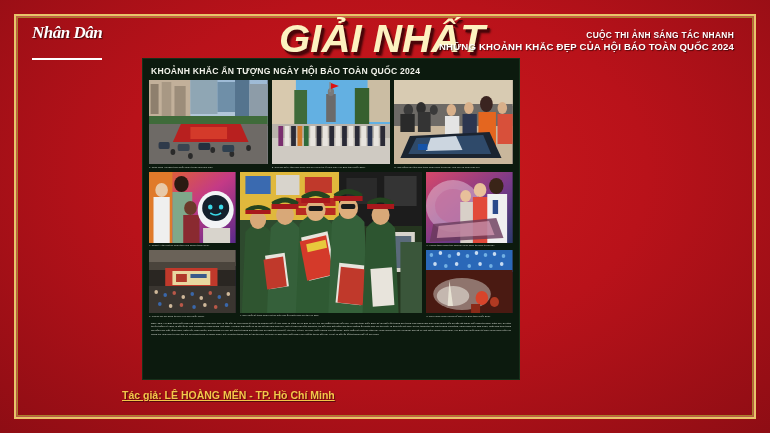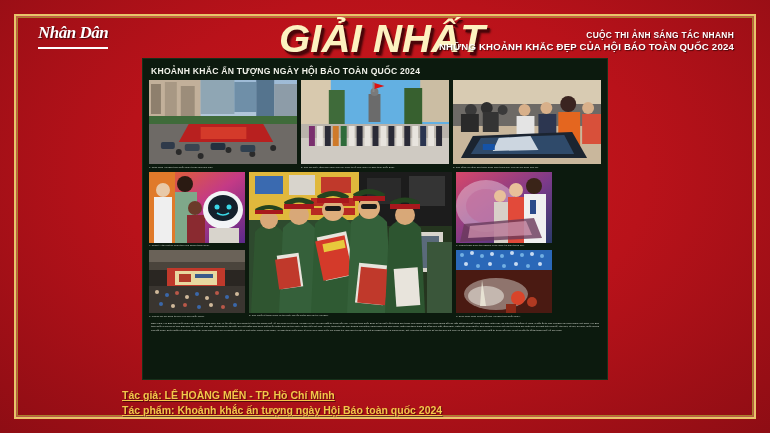--- a/index.html
+++ b/index.html
@@ -23,25 +23,25 @@
   .gold-frame.inner2{
     left:17px;top:17px;right:17px;bottom:17px;border:1px solid #a9802c;
     box-shadow:none;
   }
 
   
   .header{
     position:absolute;left:14px;top:14px;right:14px;height:48px;
   }
   .logo{
-    position:absolute;left:24px;top:10px;
+    position:absolute;left:18px;top:10px;
     color:#ffffff;font-weight:bold;font-style:italic;
     font-size:17px;letter-spacing:-0.5px;line-height:1;
     text-shadow:1px 1px 1px rgba(0,0,0,.55);
-    border-bottom:2px solid #ffffff;padding-bottom:6px;
+    border-bottom:2px solid #ffffff;padding-bottom:17px;
     font-family:"Liberation Serif", serif;
   }
   .award-title{
     position:absolute;left:265px;top:6px;
     font-size:38px;font-weight:bold;font-style:italic;
     color:#fdf2c0;letter-spacing:0px;line-height:1;
     text-shadow:2px 3px 0 #4a0509, 3px 4px 2px rgba(0,0,0,.55);
     font-family:"Liberation Sans", sans-serif;
     white-space:nowrap;
     transform:scaleX(1.06);
@@ -51,21 +51,21 @@
     position:absolute;right:22px;top:16px;text-align:right;
     color:#ffffff;font-weight:bold;line-height:1.32;
     text-shadow:1px 1px 1px rgba(0,0,0,.5);
     white-space:nowrap;
   }
   .contest .l1{font-size:8.4px;letter-spacing:.3px;}
   .contest .l2{font-size:9.6px;letter-spacing:.2px;margin-left:23px;}
 
   
   .collage{
-    position:absolute;left:142px;top:58px;width:466px;height:322px;
+    position:absolute;left:142px;top:58px;width:378px;height:322px;
     background:#0c1a0e;
     border:1px solid #16301a;
     box-sizing:border-box;
     padding:5px 6px 4px 6px;
   }
   .collage-title{
     color:#f2f2ea;font-size:8.6px;font-weight:bold;letter-spacing:.25px;
     margin:2px 0 4px 2px;
     font-family:"Liberation Sans", sans-serif;
   }
@@ -420,16 +420,15 @@
           <div class="cap">8. Đêm nhạc chào mừng bế mạc Hội Báo toàn quốc 2024.</div>
         </div>
       </div>
     </div>
 
     <div class="body-text">Ngày 15/3, Hội Báo toàn quốc 2024 đã chính thức khai mạc. Đây là lần đầu sự kiện được tổ chức tại Thành phố Hồ Chí Minh và cũng là Hội Báo có quy mô lớn nhất từ trước đến nay. Hội báo toàn quốc 2024 để lại nhiều ấn tượng đẹp trong lòng người làm báo công chúng đến dự gặp gỡ thành phố mang tên Bác. Năm nay, 80 năm truyền thống vẻ vang, là dấu ấn tự hào của Báo chí cách mạng Việt Nam. Hội Báo toàn quốc là cơ hội để báo giới giao lưu, hiểu rõ hơn nhu cầu thông tin, thị hiếu độc giả nhằm giới thiệu những ấn phẩm báo chí tiêu biểu và thực tiễn đổi mới. Từ đó, thông tin các chủ trương của Đảng, chính sách của Nhà nước, phản ánh thực trạng đời sống mọi mặt, lắng nghe, phản hồi, khơi nguồn, định hướng và luôn đổi mới tư tưởng gợi phản cho sự phát triển kinh tế, văn hóa, xã hội, an ninh, quốc phòng của đất nước. Điểm nhấn nổi bật bao năm nay công chúng báo chí và người dân đã có một điểm 'chạm' cùng nhau, Hội Báo toàn quốc 2024 tổ chức đêm nhạc miễn phí mang tên 'Giai điệu tự hào' thu hút du khách trong và ngoài nước, đẩy công tác thông phủ để lan tỏa sức hút của Hội Báo toàn quốc 2024 lớn nhất từ trước đến nay và để lại dấu ấn tốt tại thành phố Hồ Chí Minh.</div>
   </div>
 
   <div class="footer">
     <div class="f1">Tác giả: LÊ HOÀNG MẾN - TP. Hồ Chí Minh</div>
-    <div class="f2">Tác phẩm: Khoảnh khắc ấn tượng ngày Hội Báo toàn quốc 2024</div>
   </div>
 
 </div>
 
 </body></html>

